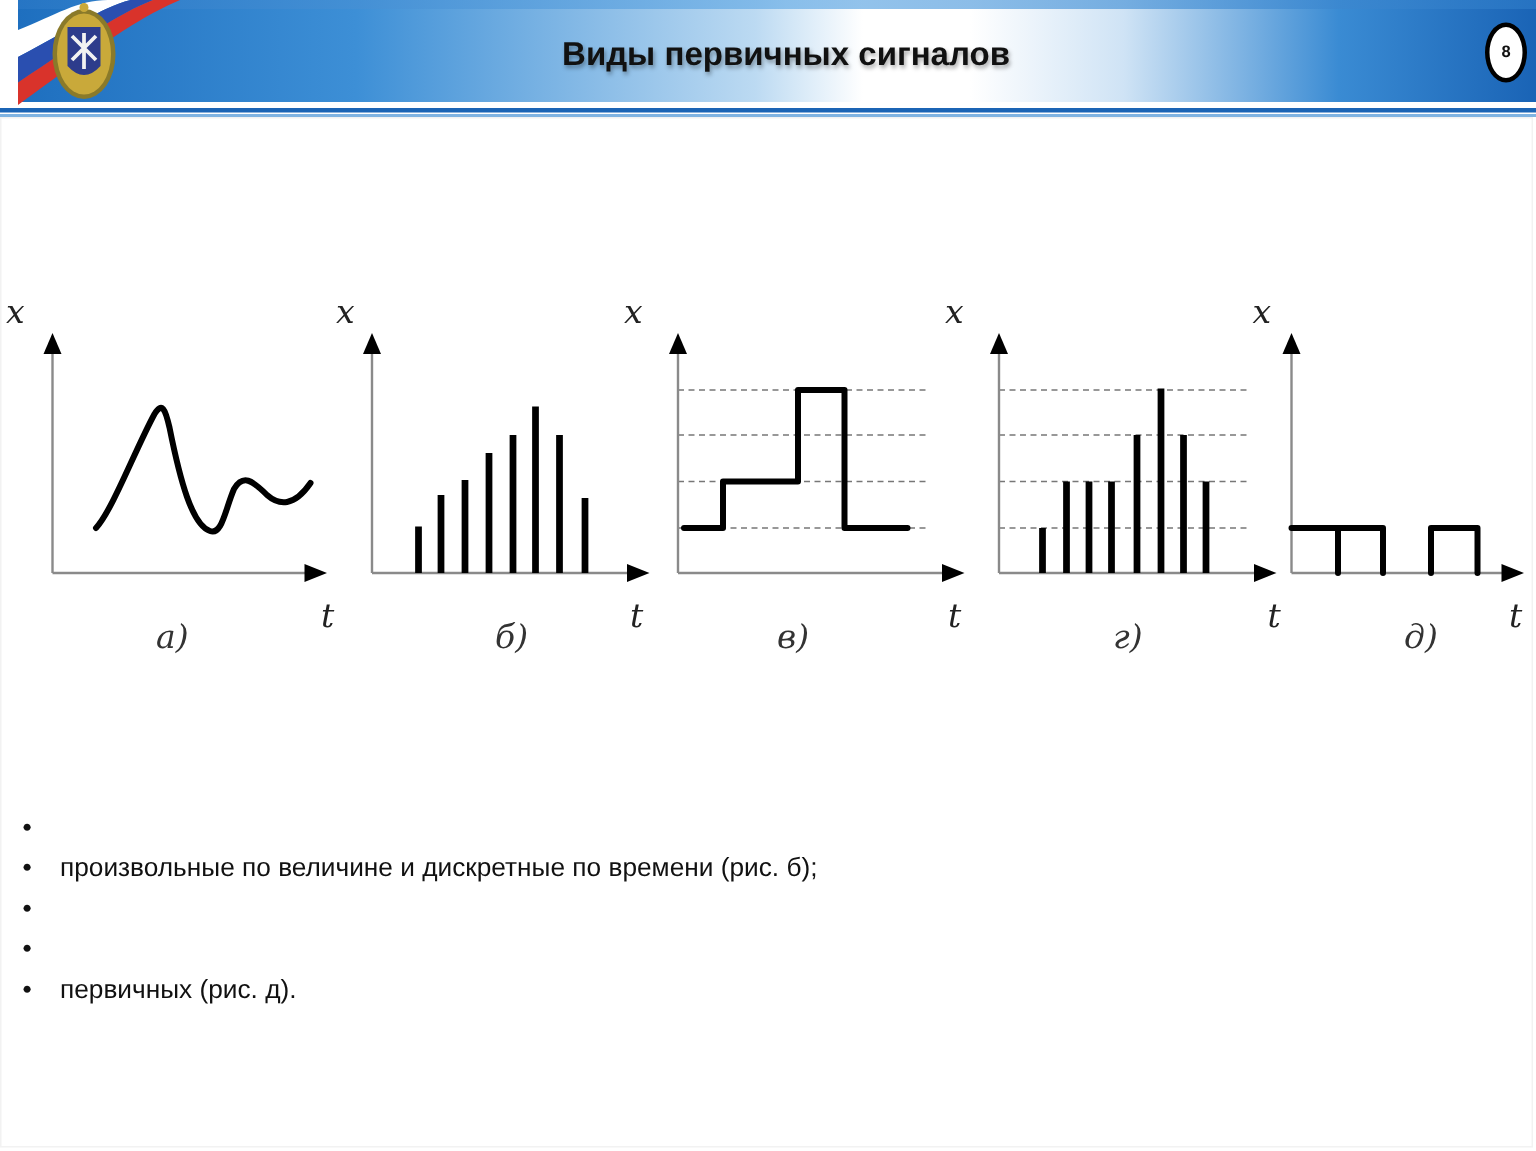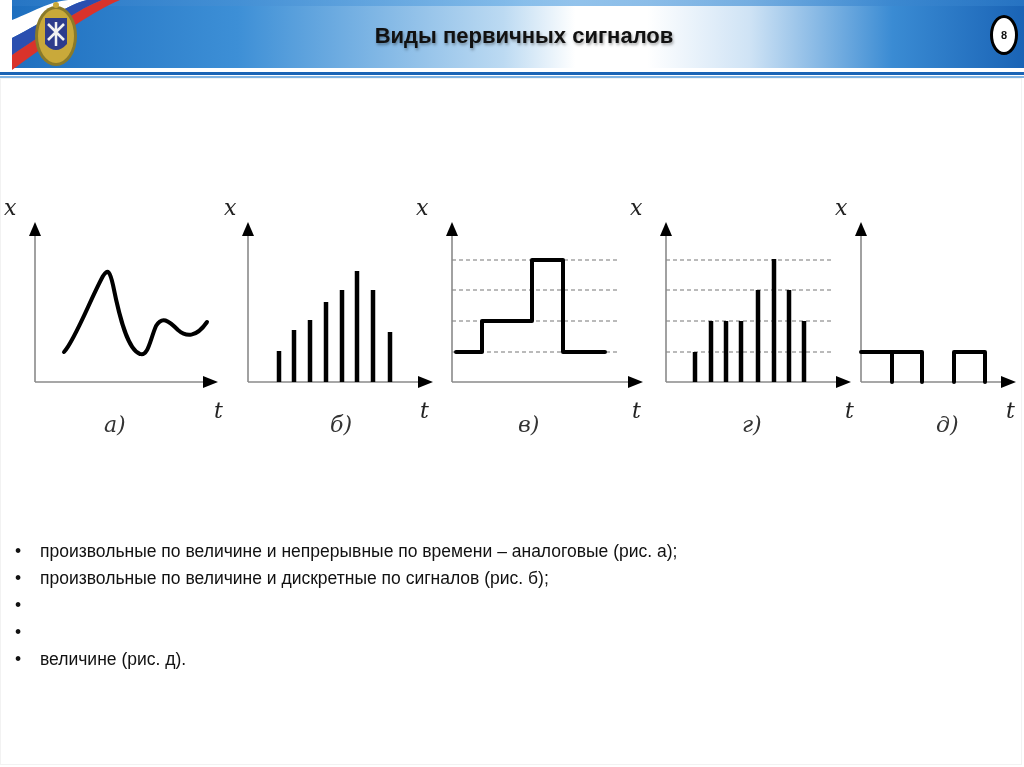--- a/index.html
+++ b/index.html
@@ -132,20 +132,20 @@
     <path class="sig" stroke-linecap="butt" d="M892 352 L892 382"></path>
     <path class="sig" stroke-linecap="butt" d="M954 382 L954 352 L985 352 L985 382"></path>
     <text class="lbl" x="835" y="215">x</text>
     <text class="lbl" x="845" y="418">t</text>
     <text class="lbl" x="1006" y="418">t</text>
     <text class="cap" x="936" y="432">д)</text>
   </g>
 </svg>
 
 <ul class="bullets">
-  <li><span class="dot">•</span><span>произвольные по величине и непрерывные по времени – аналоговые (рис. а);</span></li>
-  <li><span class="dot">•</span><span>произвольные по величине и дискретные по сигналов (рис. б);</span></li>
+  <li><span class="dot">•</span></li>
+  <li><span class="dot">•</span><span>произвольные по величине и дискретные по времени (рис. б);</span></li>
   <li><span class="dot">•</span></li>
   <li><span class="dot">•</span></li>
-  <li><span class="dot">•</span><span>величине (рис. д).</span></li>
+  <li><span class="dot">•</span><span>первичных (рис. д).</span></li>
 </ul>
 
 <div class="frame"></div>
 
 </body></html>

